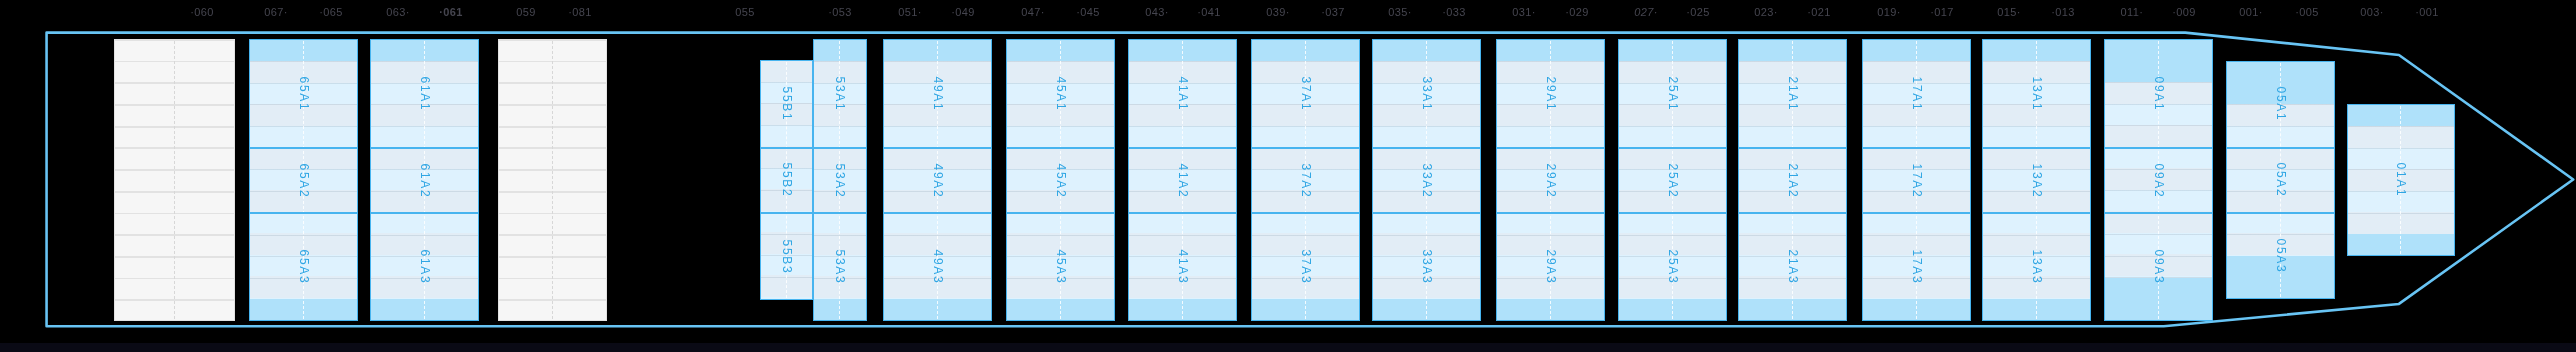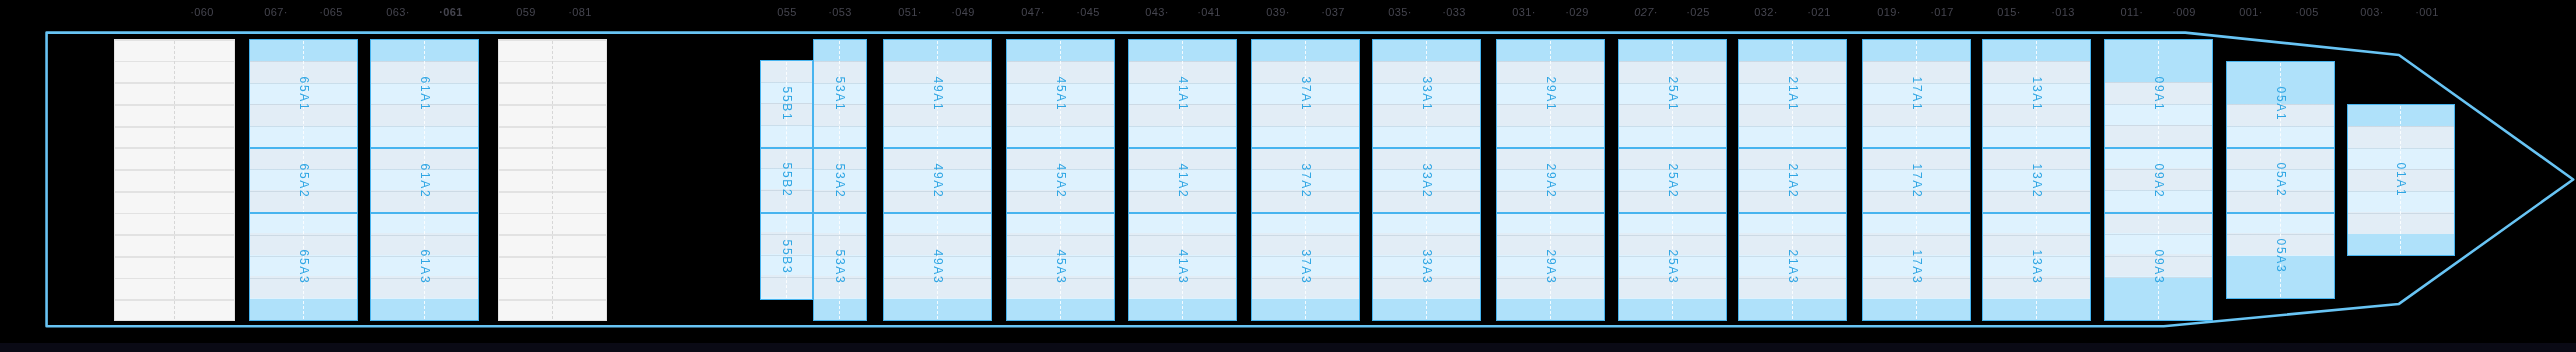--- a/index.html
+++ b/index.html
@@ -60,37 +60,37 @@
     <polygon fill="none" stroke-linejoin="round" points="54,38 2545,38 2794,64 2997,209 2794,354 2520,380 54,380" stroke="#68C4F4" stroke-width="3"></polygon>
   </svg>
   <div class="ruler" id="ruler">
       <div class="ruler-label" style="left: 202px;">·060</div>
       <div class="ruler-label" style="left: 276px;">067·</div>
       <div class="ruler-label" style="left: 331px;">·065</div>
       <div class="ruler-label" style="left: 398px;">063·</div>
       <div class="ruler-label" style="left: 451px; font-weight: bold;">·061</div>
       <div class="ruler-label" style="left: 526px;">059</div>
       <div class="ruler-label" style="left: 580px;">·081</div>
-      <div class="ruler-label" style="left: 787px;">055</div>
+      <div class="ruler-label" style="left: 745px;">055</div>
       <div class="ruler-label" style="left: 840px;">·053</div>
       <div class="ruler-label" style="left: 910px;">051·</div>
       <div class="ruler-label" style="left: 963px;">·049</div>
       <div class="ruler-label" style="left: 1033px;">047·</div>
       <div class="ruler-label" style="left: 1088px;">·045</div>
       <div class="ruler-label" style="left: 1157px;">043·</div>
       <div class="ruler-label" style="left: 1209px;">·041</div>
       <div class="ruler-label" style="left: 1278px;">039·</div>
       <div class="ruler-label" style="left: 1333px;">·037</div>
       <div class="ruler-label" style="left: 1400px;">035·</div>
       <div class="ruler-label" style="left: 1454px;">·033</div>
       <div class="ruler-label" style="left: 1524px;">031·</div>
       <div class="ruler-label" style="left: 1577px;">·029</div>
       <div class="ruler-label" style="left: 1646px; font-style: italic;">027·</div>
       <div class="ruler-label" style="left: 1698px;">·025</div>
-      <div class="ruler-label" style="left: 1766px;">032·</div>
+      <div class="ruler-label" style="left: 1766px;">023·</div>
       <div class="ruler-label" style="left: 1819px;">·021</div>
       <div class="ruler-label" style="left: 1889px;">019·</div>
       <div class="ruler-label" style="left: 1942px;">·017</div>
       <div class="ruler-label" style="left: 2009px;">015·</div>
       <div class="ruler-label" style="left: 2063px; text-align: center;">·013</div>
       <div class="ruler-label" style="left: 2132px;">011·</div>
       <div class="ruler-label" style="left: 2184px;">·009</div>
       <div class="ruler-label" style="left: 2251px;">001·</div>
       <div class="ruler-label" style="left: 2307px;">·005</div>
       <div class="ruler-label" style="left: 2372px;">003·</div>

